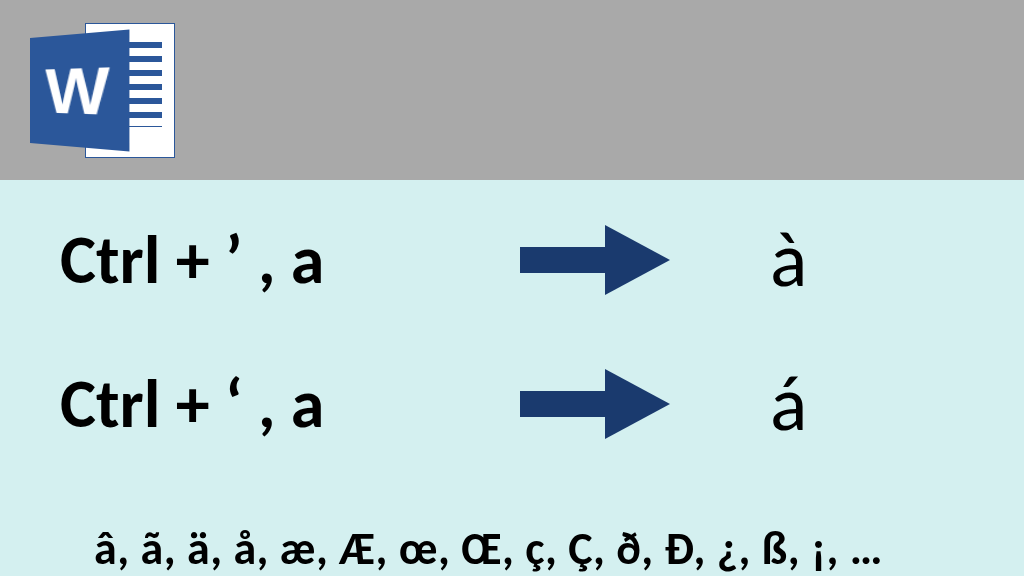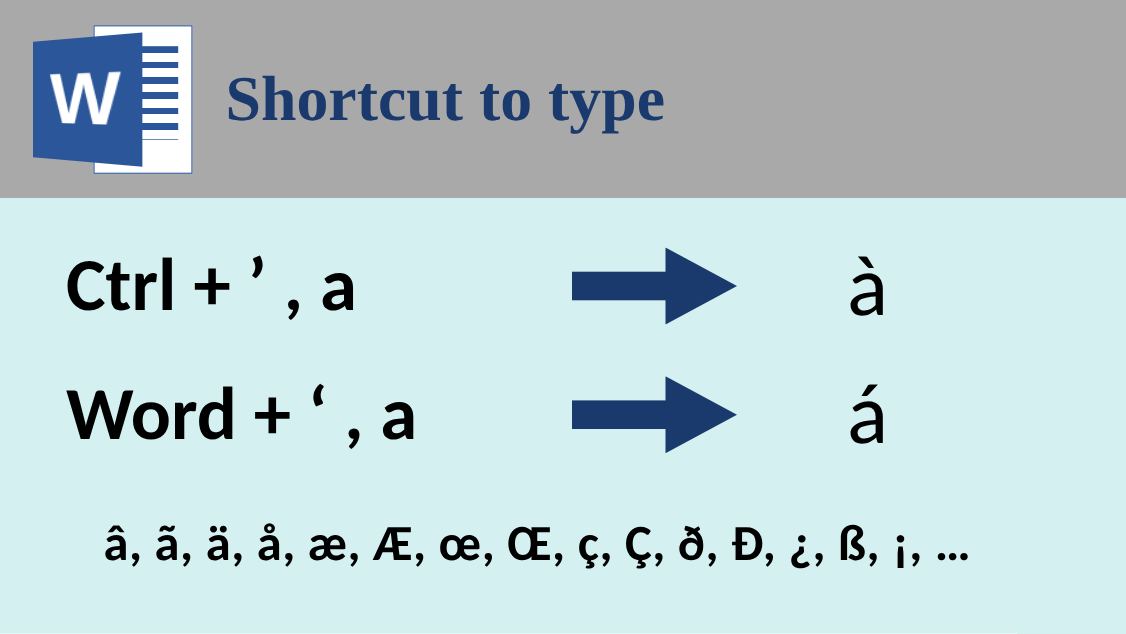--- a/index.html
+++ b/index.html
@@ -74,20 +74,21 @@
       color: #1a3a6e;
       line-height: 1.15;
       text-align: center;
     }
     .content {
       height: 396px;
       background: #d4f0f0;
       padding: 32px 60px 0 60px;
       display: flex;
       flex-direction: column;
+      justify-content: space-between;
     }
     .shortcut-row {
       display: flex;
       align-items: center;
       margin-bottom: 22px;
       height: 95px;
     }
     .shortcut-key {
       font-family: Calibri, Arial, sans-serif;
       font-weight: bold;
@@ -119,39 +120,39 @@
   </style>
 </head>
 <body>
 
 <div class="header">
   <div class="word-icon">
     <div class="word-page"></div>
     <div class="word-book"></div>
   </div>
   <div class="title">
-    <span>Shortcut to type</span><br>
+    <br>
   </div>
 </div>
 
 <div class="content">
 
   <div class="shortcut-row">
     <div class="shortcut-key">Ctrl + ’ , a</div>
     <div class="arrow">
       <svg width="150" height="70" viewBox="0 0 150 70">
         <rect x="0" y="22" width="90" height="26" fill="#1a3a6e"></rect>
         <polygon points="85,0 150,35 85,70" fill="#1a3a6e"></polygon>
       </svg>
     </div>
     <div class="result-char">à</div>
   </div>
 
   <div class="shortcut-row">
-    <div class="shortcut-key">Word + ‘ , a</div>
+    <div class="shortcut-key">Ctrl + ‘ , a</div>
     <div class="arrow">
       <svg width="150" height="70" viewBox="0 0 150 70">
         <rect x="0" y="22" width="90" height="26" fill="#1a3a6e"></rect>
         <polygon points="85,0 150,35 85,70" fill="#1a3a6e"></polygon>
       </svg>
     </div>
     <div class="result-char">á</div>
   </div>
 
   <div class="characters-list">â, ã, ä, å, æ, Æ, œ, Œ, ç, Ç, ð, Đ, ¿, ß, ¡, …</div>

